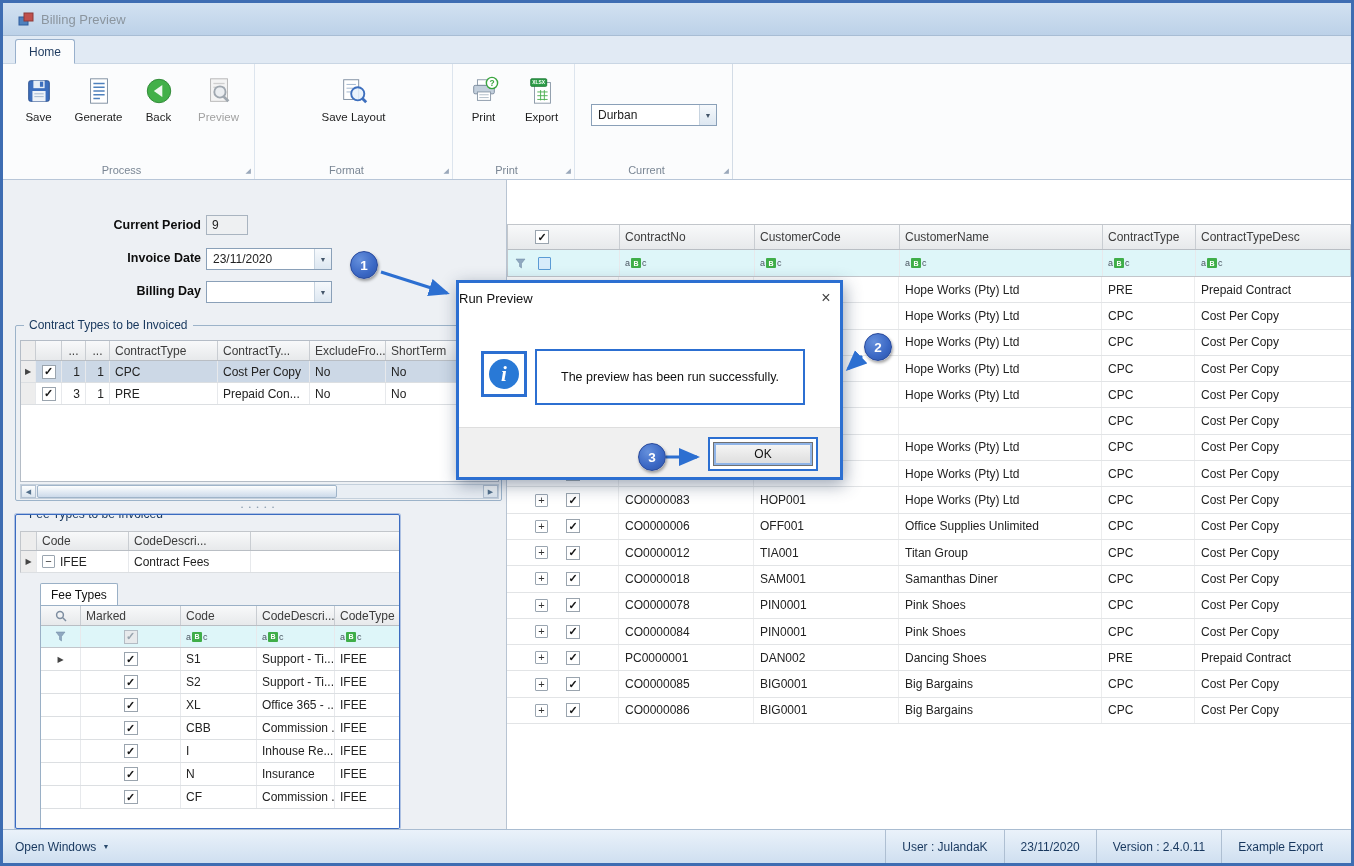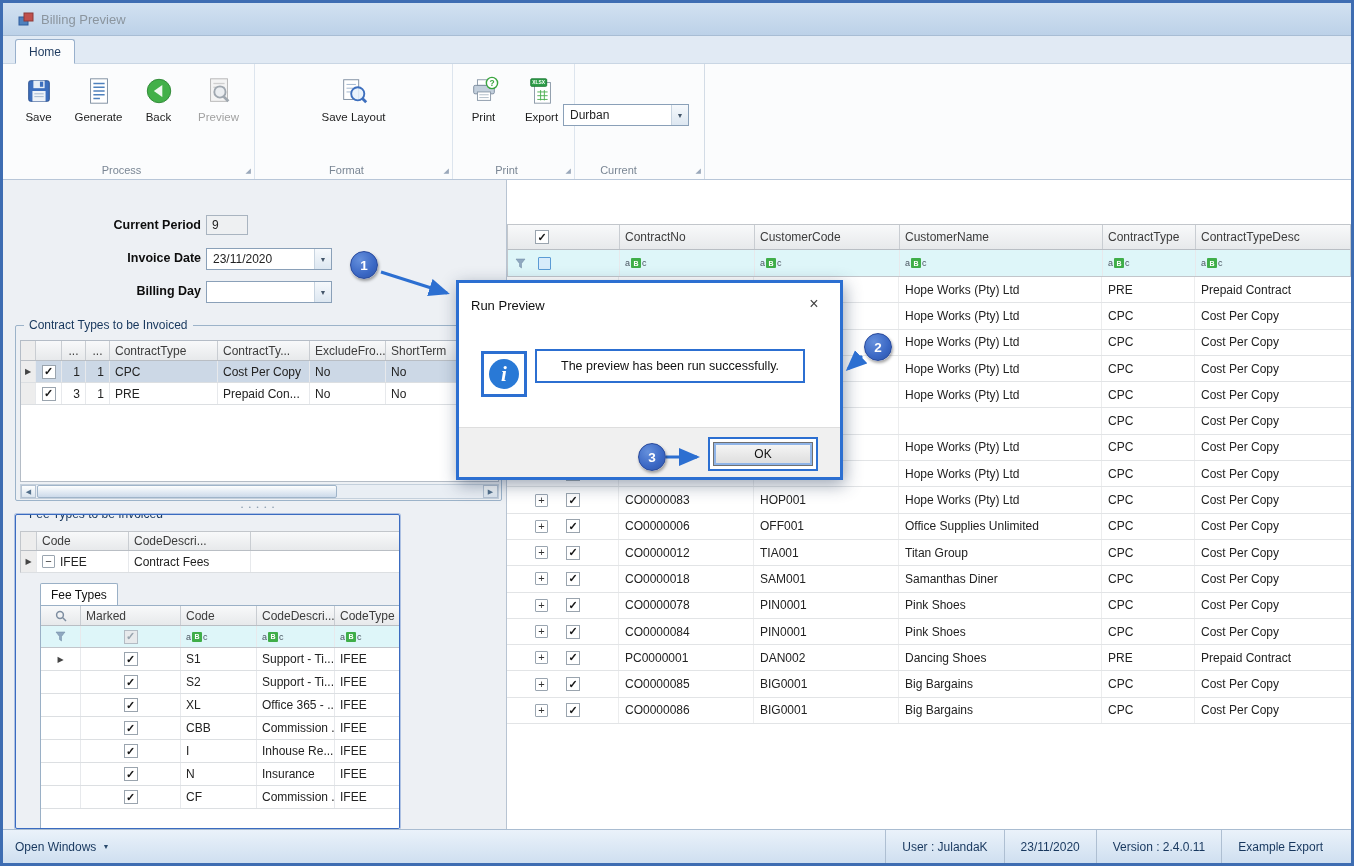--- a/index.html
+++ b/index.html
@@ -70,25 +70,25 @@
 .hintbar{position:absolute;left:0;top:0;right:0;height:44px;background:#f3f3f3;border-bottom:1px solid #d7d7d7;display:flex;align-items:center;padding-left:12px;color:#b9b9b9;font-size:12.5px}
 .mhead{position:absolute;left:0;top:44px;right:0;height:26px}
 .mfilter{position:absolute;left:0;top:70px;right:0;height:27px}
 .mrows{position:absolute;left:0;top:97px;right:0}
 .mrow{display:flex;height:26.3px;background:#fff;border-bottom:1px solid #e2e4e6}
 .mc{border-right:1px solid #ecedee;padding:0 6px;display:flex;align-items:center;overflow:hidden;white-space:nowrap}
 .c-sel{width:112px}.c-no{width:135px}.c-code{width:145px}.c-name{width:203px}.c-type{width:93px}.c-desc{flex:1;border-right:none}
 
 
 .dialog{position:absolute;left:453px;top:277px;width:387px;height:200px;background:#fff;border:3px solid #2c6fd1;box-shadow:2px 5px 16px rgba(40,60,90,.45);z-index:40}
-.dlg-title{height:30px;display:flex;align-items:flex-end;padding:0 12px;color:#101010;font-size:13px}
+.dlg-title{height:30px;display:flex;align-items:center;padding:0 0;color:#101010;font-size:13px}
 .dlg-close{margin-left:auto;width:28px;text-align:center;font-size:16px;color:#444}
 .dlg-iconwrap{position:absolute;left:22px;top:68px;width:46px;height:46px;border:3px solid #2c6fd1;background:#fff;display:flex;align-items:center;justify-content:center}
 .dlg-info{width:30px;height:30px;border-radius:50%;background:#2979d6;color:#fff;font-family:"Liberation Serif",serif;font-style:italic;font-weight:bold;font-size:21px;display:flex;align-items:center;justify-content:center}
-.dlg-msg{position:absolute;left:76px;top:66px;width:270px;height:34px;border:2px solid #2c6fd1;display:flex;align-items:center;justify-content:center;text-align:center;color:#111;font-size:12.5px;padding:0 6px}
+.dlg-msg{position:absolute;left:76px;top:66px;width:270px;height:56px;border:2px solid #2c6fd1;display:flex;align-items:center;justify-content:center;text-align:center;color:#111;font-size:12.5px;padding:0 6px}
 .dlg-footer{position:absolute;left:0;right:0;bottom:0;height:50px;background:#f0f0f0;border-top:1px solid #dedede}
 .ok-outer{position:absolute;right:22px;top:9px;border:2px solid #2c6fd1;padding:3px;background:#fff}
 .ok-btn{width:100px;height:24px;border:1px solid #707070;background:linear-gradient(#f7f7f7,#dcdcdc);display:flex;align-items:center;justify-content:center;color:#111;box-shadow:inset 0 0 0 2px #8fb4e8}
 .callout{position:absolute;width:28px;height:28px;border-radius:50%;background:radial-gradient(circle at 35% 30%,#6590dc,#3a67c4 60%,#2d53a4);border:1px solid #27489a;color:#fff;font-size:13.5px;font-weight:bold;display:flex;align-items:center;justify-content:center;z-index:60;box-shadow:1px 2px 3px rgba(0,0,0,.35)}
 .arrows{position:absolute;left:0;top:0;z-index:55;pointer-events:none}
 
 
 .statusbar{position:absolute;left:0;right:0;bottom:0;height:34px;background:linear-gradient(#eaf2fa,#cfdff0);border-top:1px solid #a9bcd1;display:flex;align-items:center;color:#17375e;padding:0 12px;z-index:20}
 .sb-left{display:flex;align-items:center;gap:6px}
 .sb-right{margin-left:auto;display:flex;height:100%}
@@ -202,21 +202,21 @@
               <rect x="4" y="3" width="17" height="8" rx="1" fill="#2e9e49" stroke="#1f7a36"></rect>
               <text x="12.5" y="9" text-anchor="middle" font-size="5.2" font-weight="bold" fill="#fff">XLSX</text>
             </svg>
           <span>Export</span>
         </div>
       </div>
       <div class="glabel">Print</div>
       <div class="glauncher">◢</div>
     </div>
 
-    <div class="rgroup" style="left:544px;width:158px;border-right:1px solid #d3dce6">
+    <div class="rgroup" style="left:572px;width:158px;border-right:1px solid #d3dce6">
       <div class="combo" style="position:absolute;left:16px;top:40px;width:126px">
         <span class="cv">Durban</span>
         <span class="ca">▼</span>
       </div>
       <div class="glabel">Current</div>
       <div class="glauncher">◢</div>
     </div>
   </div>
 
   <div class="flabel" style="top:212px">Current Period</div>

